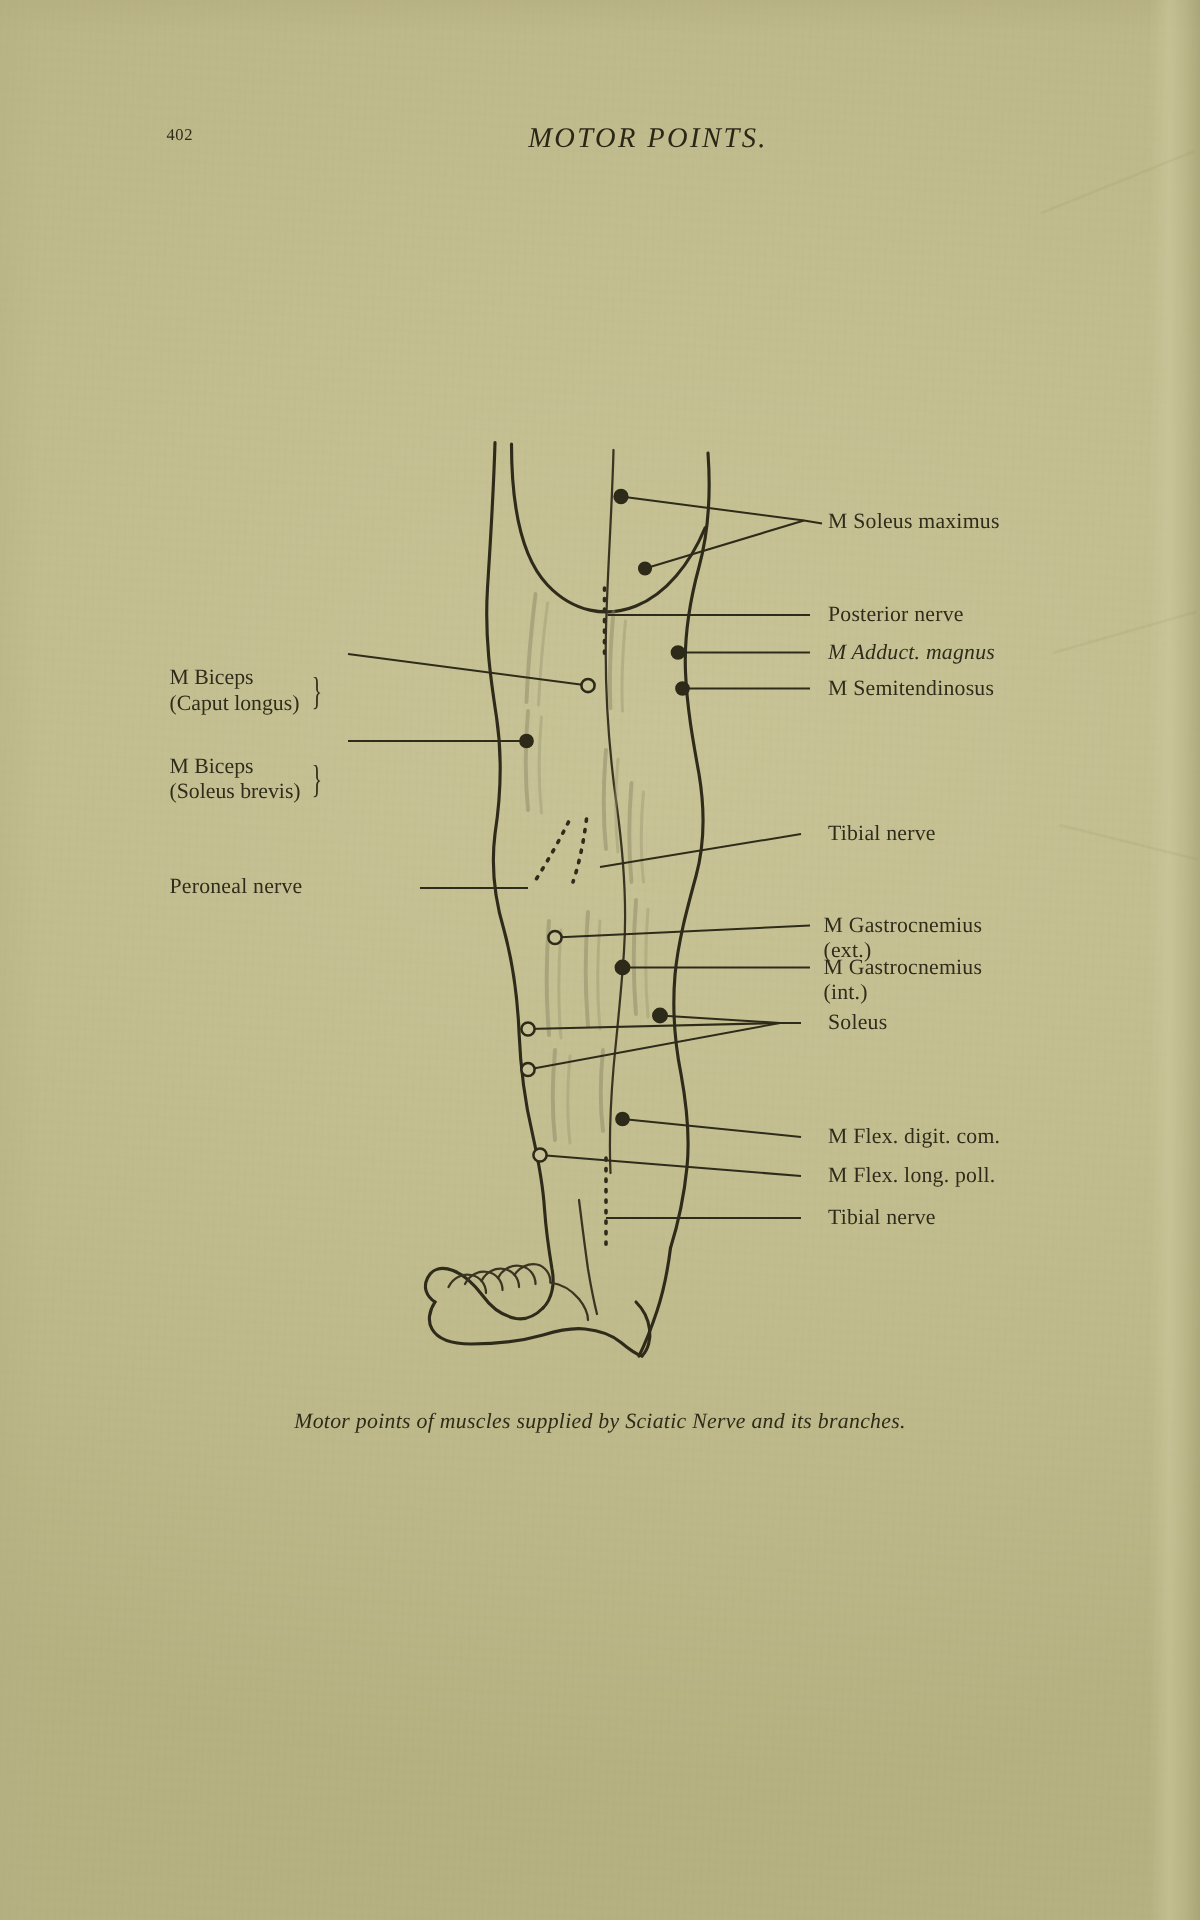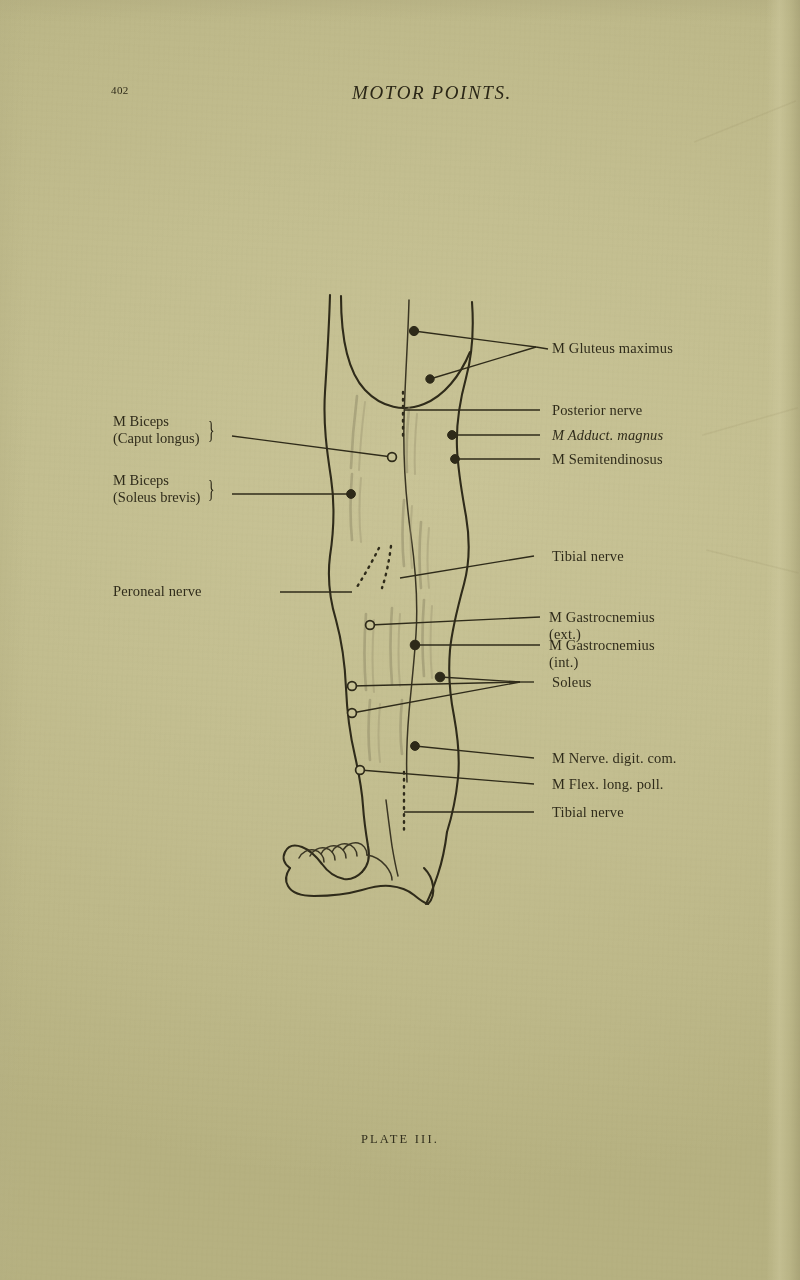--- a/index.html
+++ b/index.html
@@ -108,20 +108,21 @@
   .label .sub {
     display: block;
     text-align: left;
   }
   .brace-group {
     position: absolute;
     color: #302c1b;
     font-size: 14.5px;
     line-height: 16.5px;
     white-space: nowrap;
+    margin-top: 31px;
   }
   .brace-group .lines { display: inline-block; vertical-align: middle; }
   .brace-group .ln { display: block; }
   .brace-group .brace {
     display: inline-block;
     vertical-align: middle;
     margin-left: 5px;
     font-size: 26px;
     line-height: 30px;
     transform: scaleX(.55);
@@ -361,21 +362,21 @@
       <span class="ln">M  Biceps</span>
       <span class="ln">(Soleus brevis)</span>
     </span><span class="brace">}</span>
   </div>
 
   <div class="label left" style="left:113px; top:583px;">
     <span>Peroneal nerve</span>
   </div>
 
   <div class="label" style="left:552px; top:340px;">
-    <span>M Gluteus maximus</span>
+    <span>M Soleus maximus</span>
   </div>
 
   <div class="label" style="left:552px; top:402px;">
     <span>Posterior nerve</span>
   </div>
 
   <div class="label" style="left:552px; top:427px;font-style:italic;">
     <span>M Adduct.  magnus</span>
   </div>
 
@@ -395,28 +396,28 @@
   <div class="label" style="left:549px; top:637px; min-width:148px;">
     <span>M Gastrocnemius</span>
     <span class="sub">(int.)</span>
   </div>
 
   <div class="label" style="left:552px; top:674px;">
     <span>Soleus</span>
   </div>
 
   <div class="label" style="left:552px; top:750px;">
-    <span>M Nerve. digit. com.</span>
+    <span>M Flex. digit. com.</span>
   </div>
 
   <div class="label" style="left:552px; top:776px;">
     <span>M Flex. long. poll.</span>
   </div>
 
   <div class="label" style="left:552px; top:804px;">
     <span>Tibial nerve</span>
   </div>
 
   <div id="caption">
-  </div>
-
-  <div id="plate-footer">PLATE III.</div>
+    <span class="cap1">Motor points of muscles supplied by Sciatic Nerve and its branches.</span>
+  </div>
+
 </div>
 
 </body></html>

